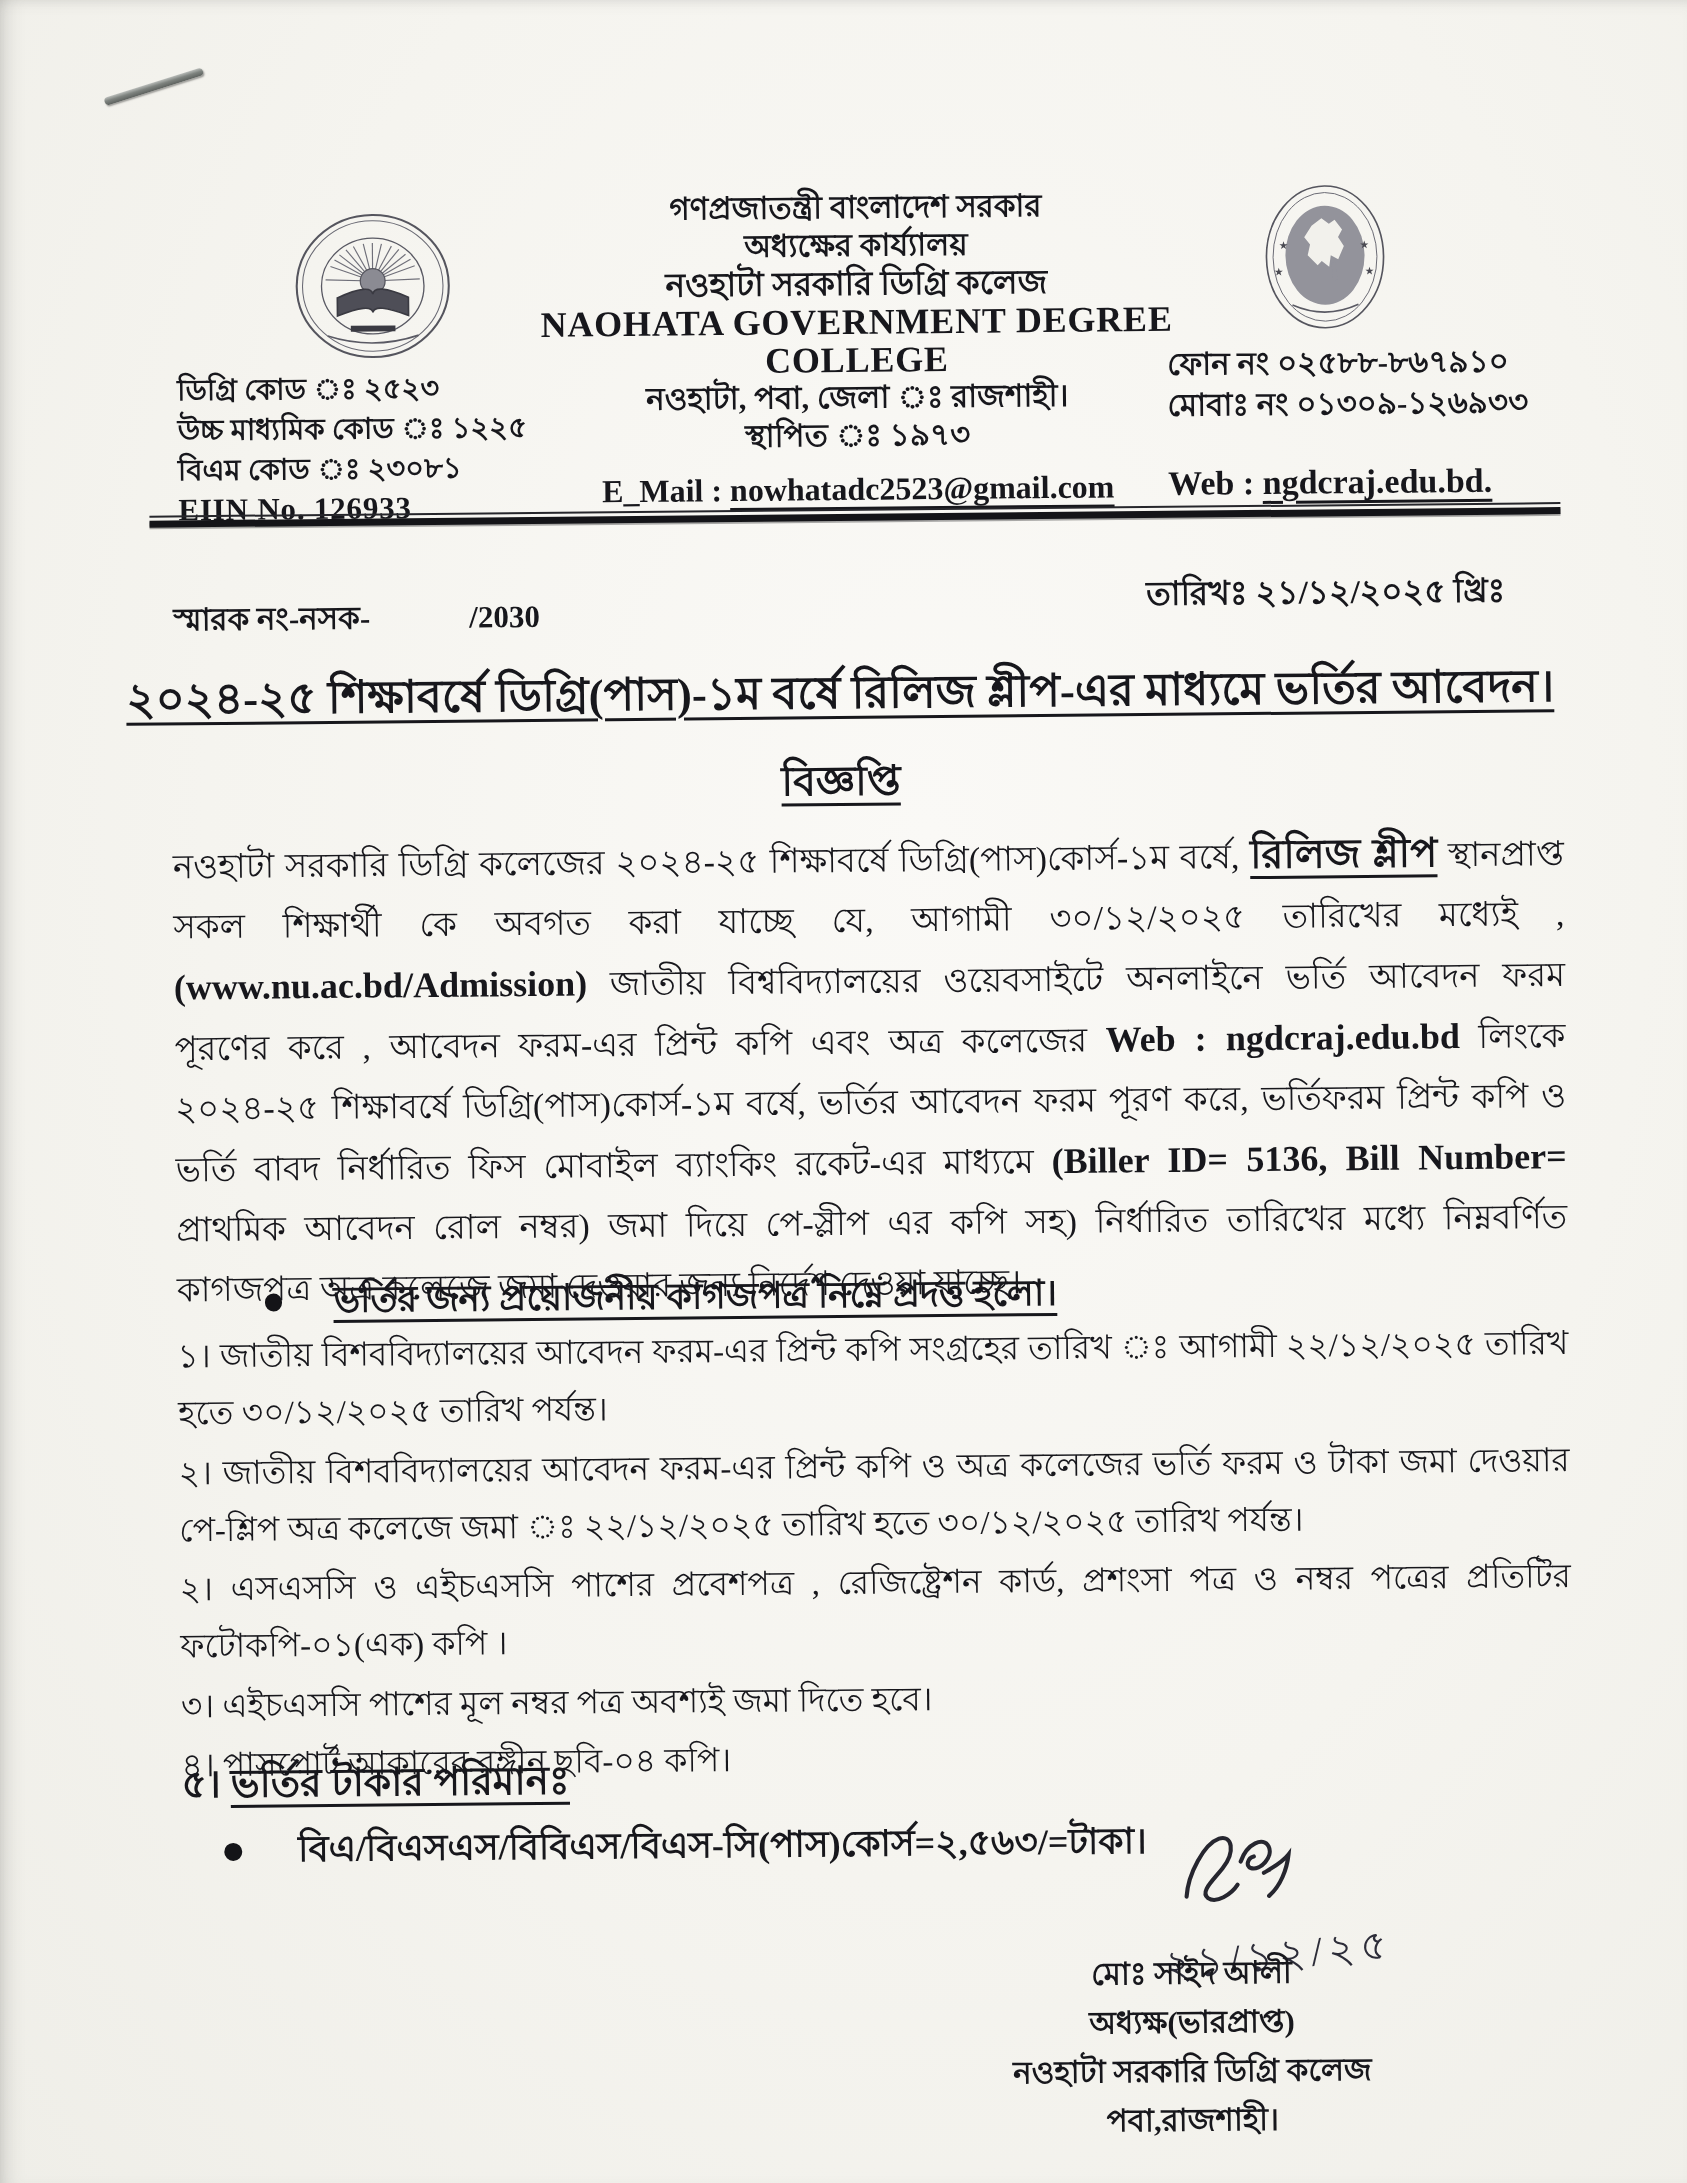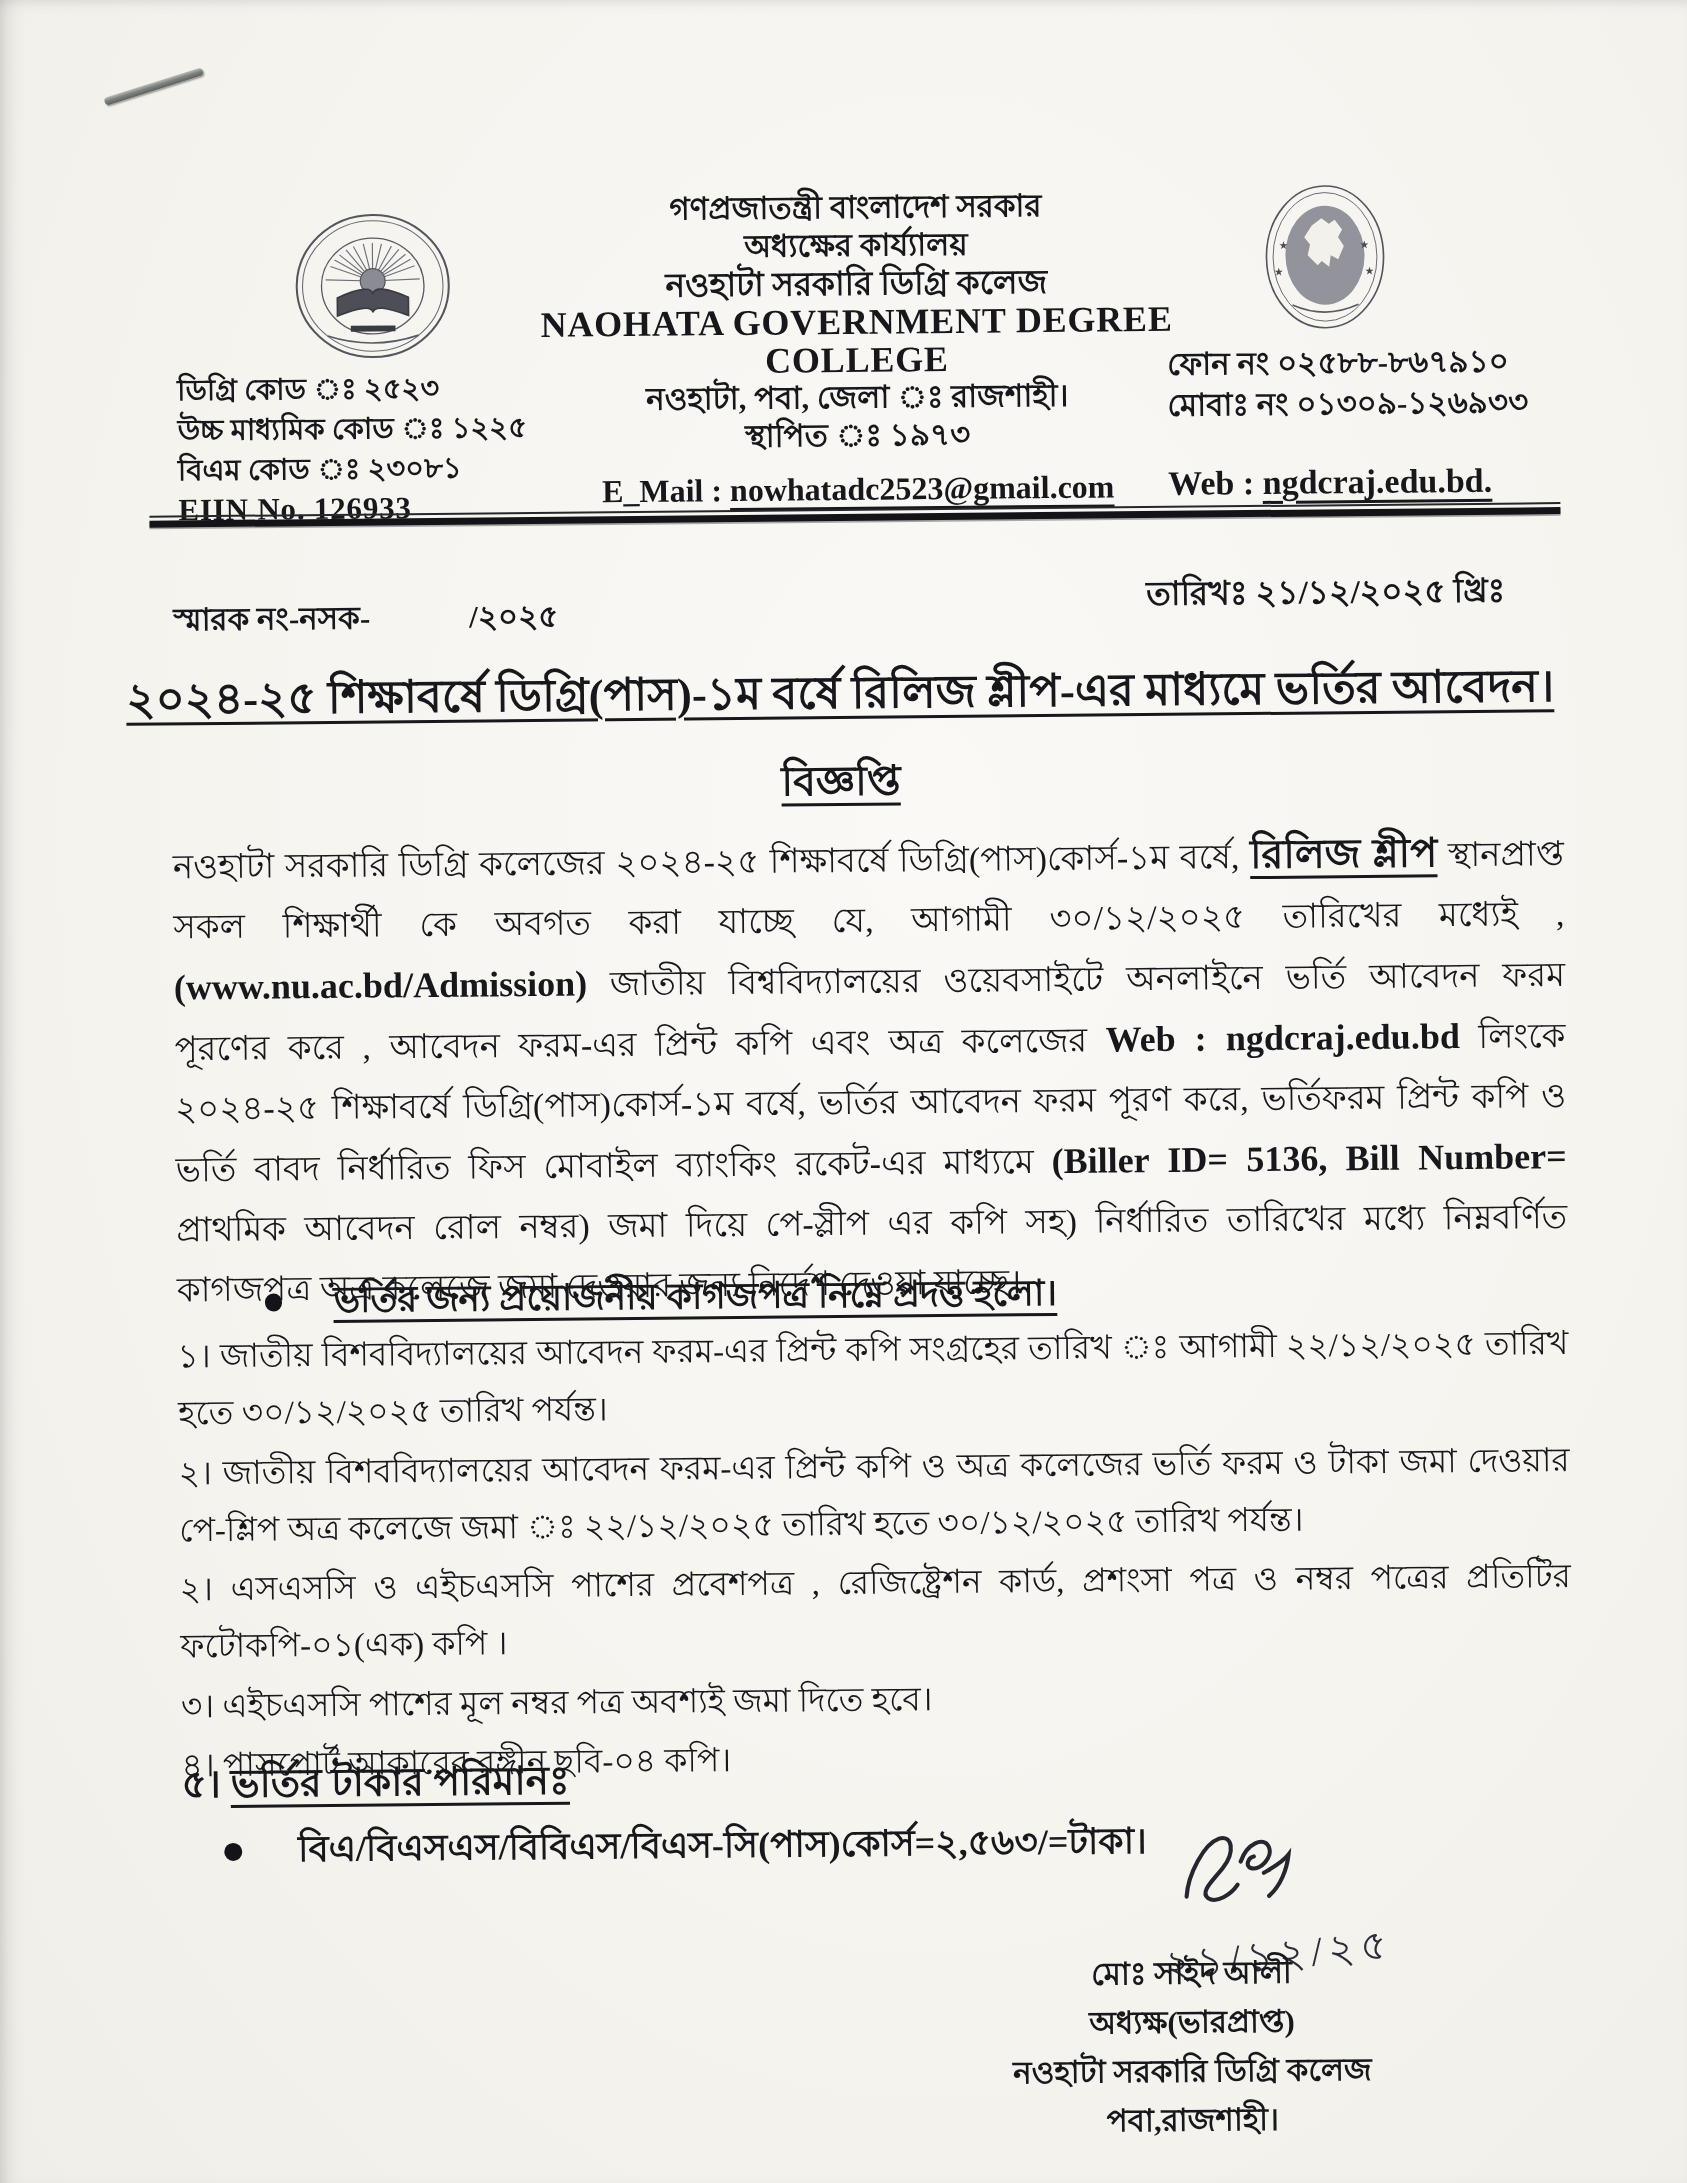--- a/index.html
+++ b/index.html
@@ -137,21 +137,21 @@
     </div>
     <div class="abs web-line">
       <span>Web : </span><span class="u2">ngdcraj.edu.bd.</span>
     </div>
 
     <div class="abs rule">
         <div class="rule-bar"></div>
       </div>
 
     <div class="abs memo">
-      <span>স্মারক নং-নসক-</span><span class="memo-gap"></span><span>/২০২৫</span>
+      <span>স্মারক নং-নসক-</span><span class="memo-gap"></span><span>/2030</span>
     </div>
     <div class="abs issue-date">তারিখঃ ২১/১২/২০২৫  খ্রিঃ</div>
 
     <div class="abs title">
       <span class="u">২০২৪-২৫ শিক্ষাবর্ষে ডিগ্রি(পাস)-১ম বর্ষে রিলিজ শ্লীপ-এর মাধ্যমে ভর্তির  আবেদন।</span>
     </div>
     <div class="abs subtitle">
       <span class="u">বিজ্ঞপ্তি</span>
     </div>
 

